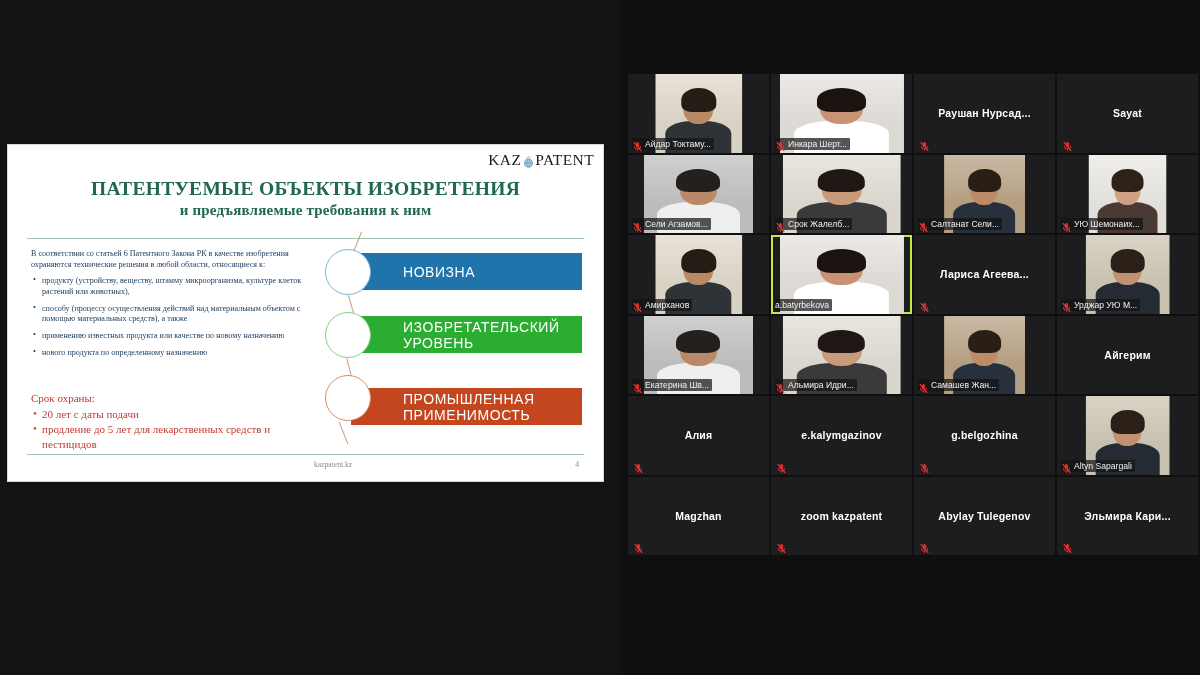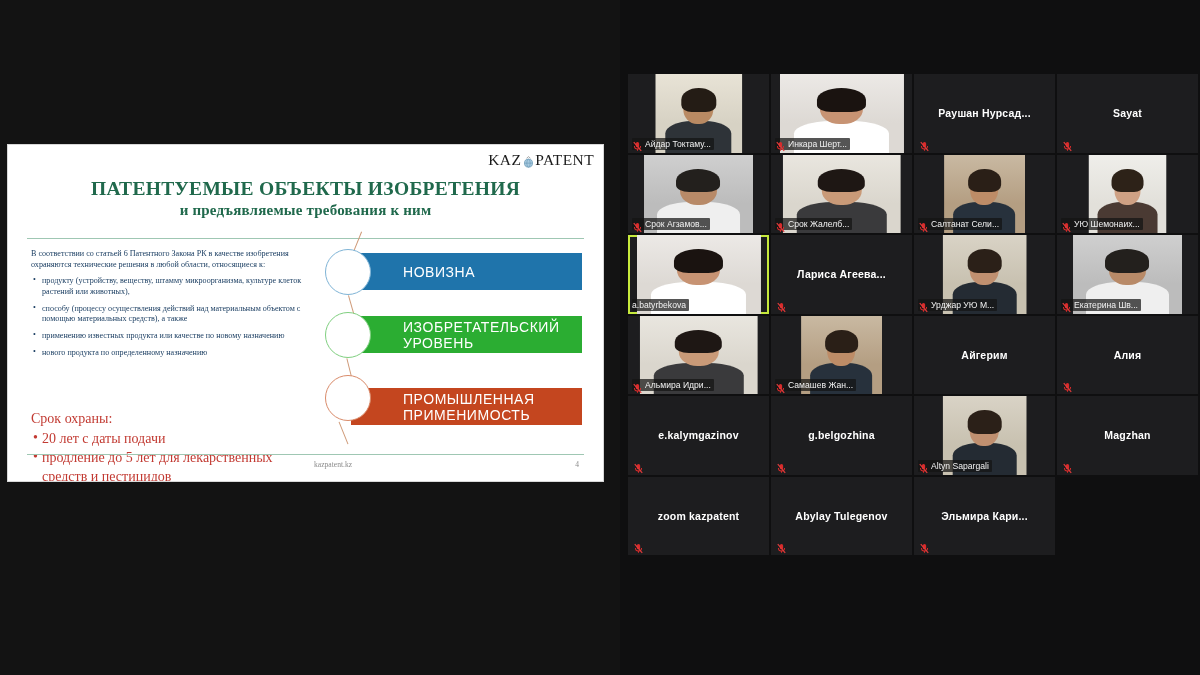--- a/index.html
+++ b/index.html
@@ -23,22 +23,22 @@
 
   .hr-top{position:absolute;left:19px;right:19px;top:93px;height:1px;background:#9fc7b3;}
   .hr-bot{position:absolute;left:19px;right:19px;bottom:26px;height:1px;background:#9fc7b3;}
 
   .body-col{position:absolute;left:23px;top:104px;width:282px;
             font-family:"Liberation Serif",serif;font-size:8.1px;line-height:1.32;color:#1c3f63;}
   .body-col p.lead{margin:0 0 6px 0;}
   .body-col ul{margin:0;padding:0;list-style:none;}
   .body-col ul li{position:relative;padding-left:11px;margin-bottom:6px;}
   .body-col ul li:before{content:"\2022";position:absolute;left:2px;top:-1px;font-size:8px;}
-  .term{position:absolute;left:23px;top:264px;width:290px;
-        font-family:"Liberation Serif",serif;font-size:14px;line-height:1.36;color:#c23a32;}
+  .term{position:absolute;left:23px;top:246px;width:290px;
+        font-family:"Liberation Serif",serif;font-size:11px;line-height:1.36;color:#c23a32;}
   .term .hdr{margin-bottom:1px;}
   .term ul{margin:0;padding:0;list-style:none;}
   .term ul li{position:relative;padding-left:11px;}
   .term ul li:before{content:"\2022";position:absolute;left:2px;top:-1px;}
 
   
   .diagram{position:absolute;left:305px;top:100px;width:276px;height:200px;}
   .bar{position:absolute;left:38px;width:231px;height:37px;display:flex;align-items:center;}
   .bar span{color:#fff;font-size:14px;letter-spacing:.55px;font-family:"Liberation Sans",sans-serif;
             padding-left:52px;}
@@ -225,21 +225,21 @@
             <div class="head" style="left:30%;width:40%;top:18%;height:30%;background:#23201d;border-radius:50% 50% 30% 30%"></div>
           </div>
         </div>
         <div class="namebar">
           <span class="mic"><svg viewBox="0 0 16 16" width="11" height="11">
               <rect x="5.6" y="1.6" width="4.8" height="7.6" rx="2.4" fill="#d92b2b"></rect>
               <path d="M3.6 7.4a4.4 4.4 0 0 0 8.8 0" fill="none" stroke="#d92b2b" stroke-width="1.5"></path>
               <rect x="7.3" y="11.3" width="1.4" height="2.9" fill="#d92b2b"></rect>
               <line x1="2.6" y1="1.6" x2="13.4" y2="14.4" stroke="#e23b3b" stroke-width="1.7"></line>
             </svg></span>
-          <span class="nm">Срок Агзамов...</span>
+          <span class="nm">Сели Агзамов...</span>
         </div>
       </div>
       <div class="tile">
         <div class="video" style="width: 84%;">
           <div class="ph" style="background:linear-gradient(180deg,#e9e6df 0%,#dad6cd 62%,#dad6cd 100%)">
             <div class="torso" style="left:12%;right:12%;bottom:0;height:40%;background:#3a3a3c"></div>
             <div class="head" style="left:33%;width:34%;top:24%;height:40%;background:#c99a78"></div>
             <div class="head" style="left:30%;width:40%;top:18%;height:30%;background:#1e1714;border-radius:50% 50% 30% 30%"></div>
           </div>
         </div>
@@ -280,20 +280,38 @@
           </div>
         </div>
         <div class="namebar">
           <span class="mic"><svg viewBox="0 0 16 16" width="11" height="11">
               <rect x="5.6" y="1.6" width="4.8" height="7.6" rx="2.4" fill="#d92b2b"></rect>
               <path d="M3.6 7.4a4.4 4.4 0 0 0 8.8 0" fill="none" stroke="#d92b2b" stroke-width="1.5"></path>
               <rect x="7.3" y="11.3" width="1.4" height="2.9" fill="#d92b2b"></rect>
               <line x1="2.6" y1="1.6" x2="13.4" y2="14.4" stroke="#e23b3b" stroke-width="1.7"></line>
             </svg></span>
           <span class="nm">УЮ Шемонаих...</span>
+        </div>
+      </div>
+      <div class="tile">
+        <div class="video" style="width: 62%;">
+          <div class="ph" style="background:linear-gradient(180deg,#e8e3d6 0%,#d7d2c4 62%,#d7d2c4 100%)">
+            <div class="torso" style="left:12%;right:12%;bottom:0;height:40%;background:#2e3338"></div>
+            <div class="head" style="left:33%;width:34%;top:24%;height:40%;background:#b98a63"></div>
+            <div class="head" style="left:30%;width:40%;top:18%;height:30%;background:#241c15;border-radius:50% 50% 30% 30%"></div>
+          </div>
+        </div>
+        <div class="namebar">
+          <span class="mic"><svg viewBox="0 0 16 16" width="11" height="11">
+              <rect x="5.6" y="1.6" width="4.8" height="7.6" rx="2.4" fill="#d92b2b"></rect>
+              <path d="M3.6 7.4a4.4 4.4 0 0 0 8.8 0" fill="none" stroke="#d92b2b" stroke-width="1.5"></path>
+              <rect x="7.3" y="11.3" width="1.4" height="2.9" fill="#d92b2b"></rect>
+              <line x1="2.6" y1="1.6" x2="13.4" y2="14.4" stroke="#e23b3b" stroke-width="1.7"></line>
+            </svg></span>
+          <span class="nm">Амирханов</span>
         </div>
       </div>
       <div class="tile active">
         <div class="video" style="width: 88%;">
           <div class="ph" style="background:linear-gradient(180deg,#ece9e6 0%,#ddd9d4 62%,#ddd9d4 100%)">
             <div class="torso" style="left:12%;right:12%;bottom:0;height:40%;background:#ffffff"></div>
             <div class="head" style="left:33%;width:34%;top:24%;height:40%;background:#c79373"></div>
             <div class="head" style="left:30%;width:40%;top:18%;height:30%;background:#1a1310;border-radius:50% 50% 30% 30%"></div>
           </div>
         </div>

